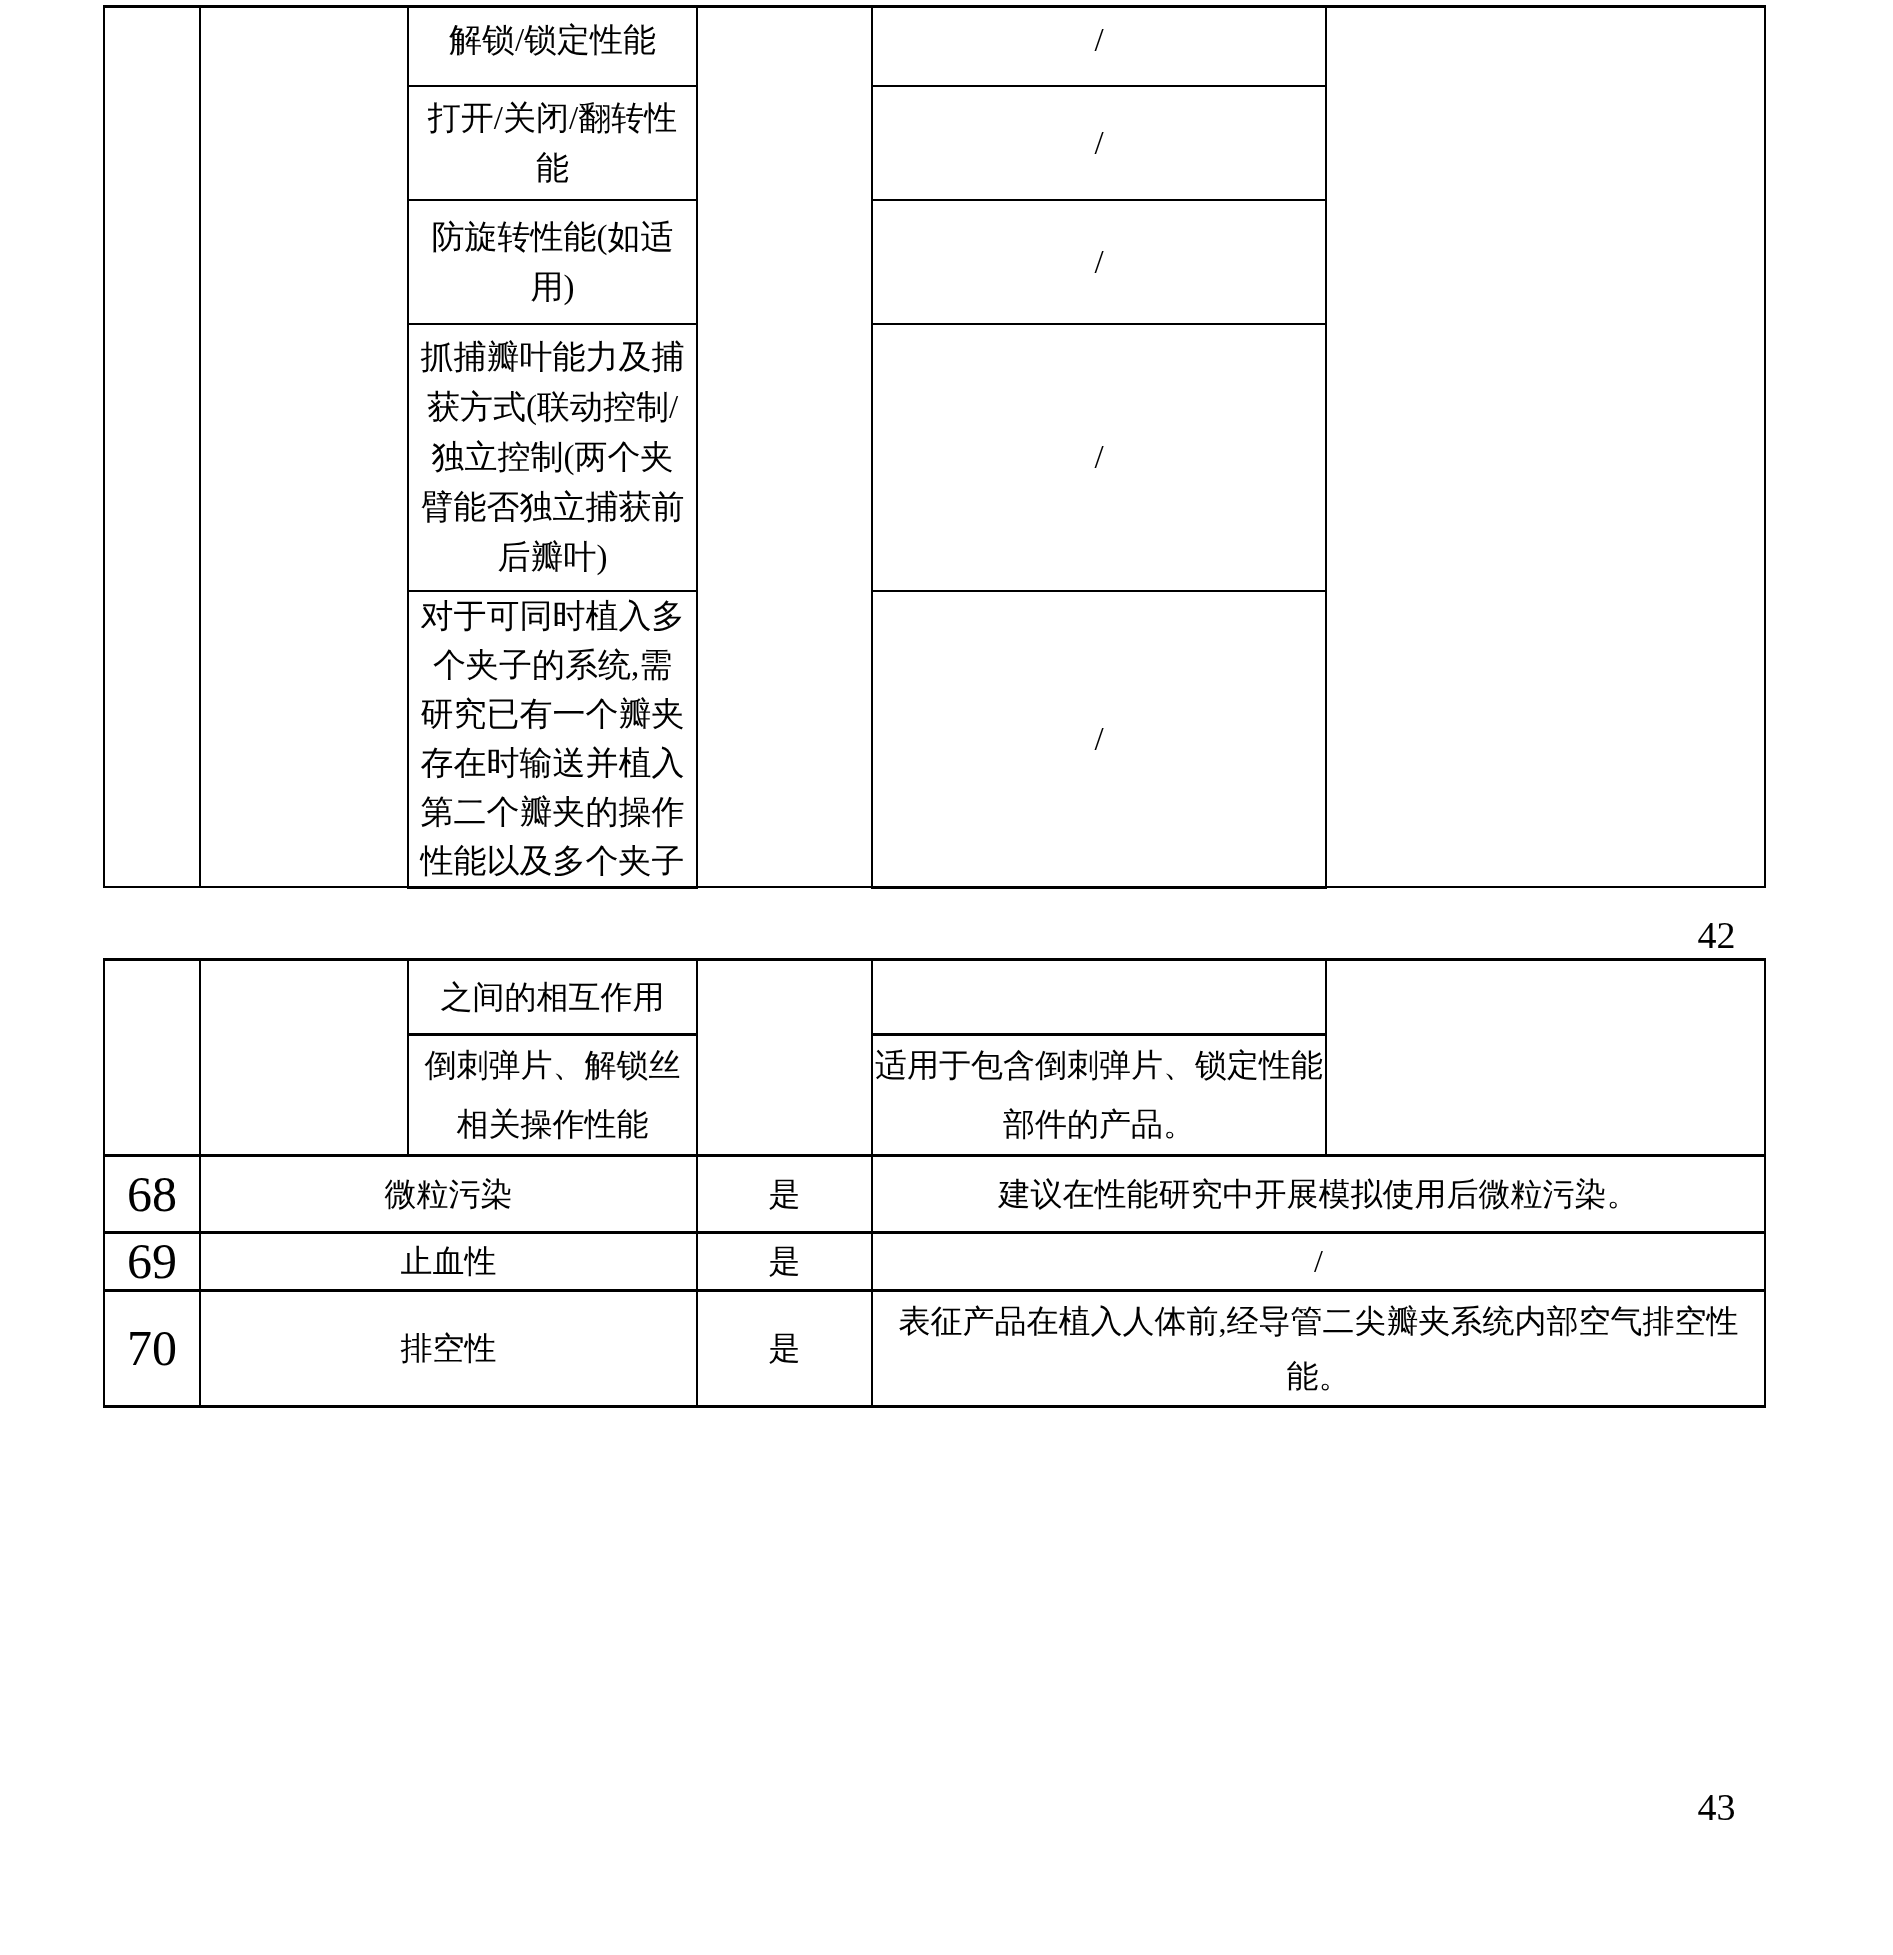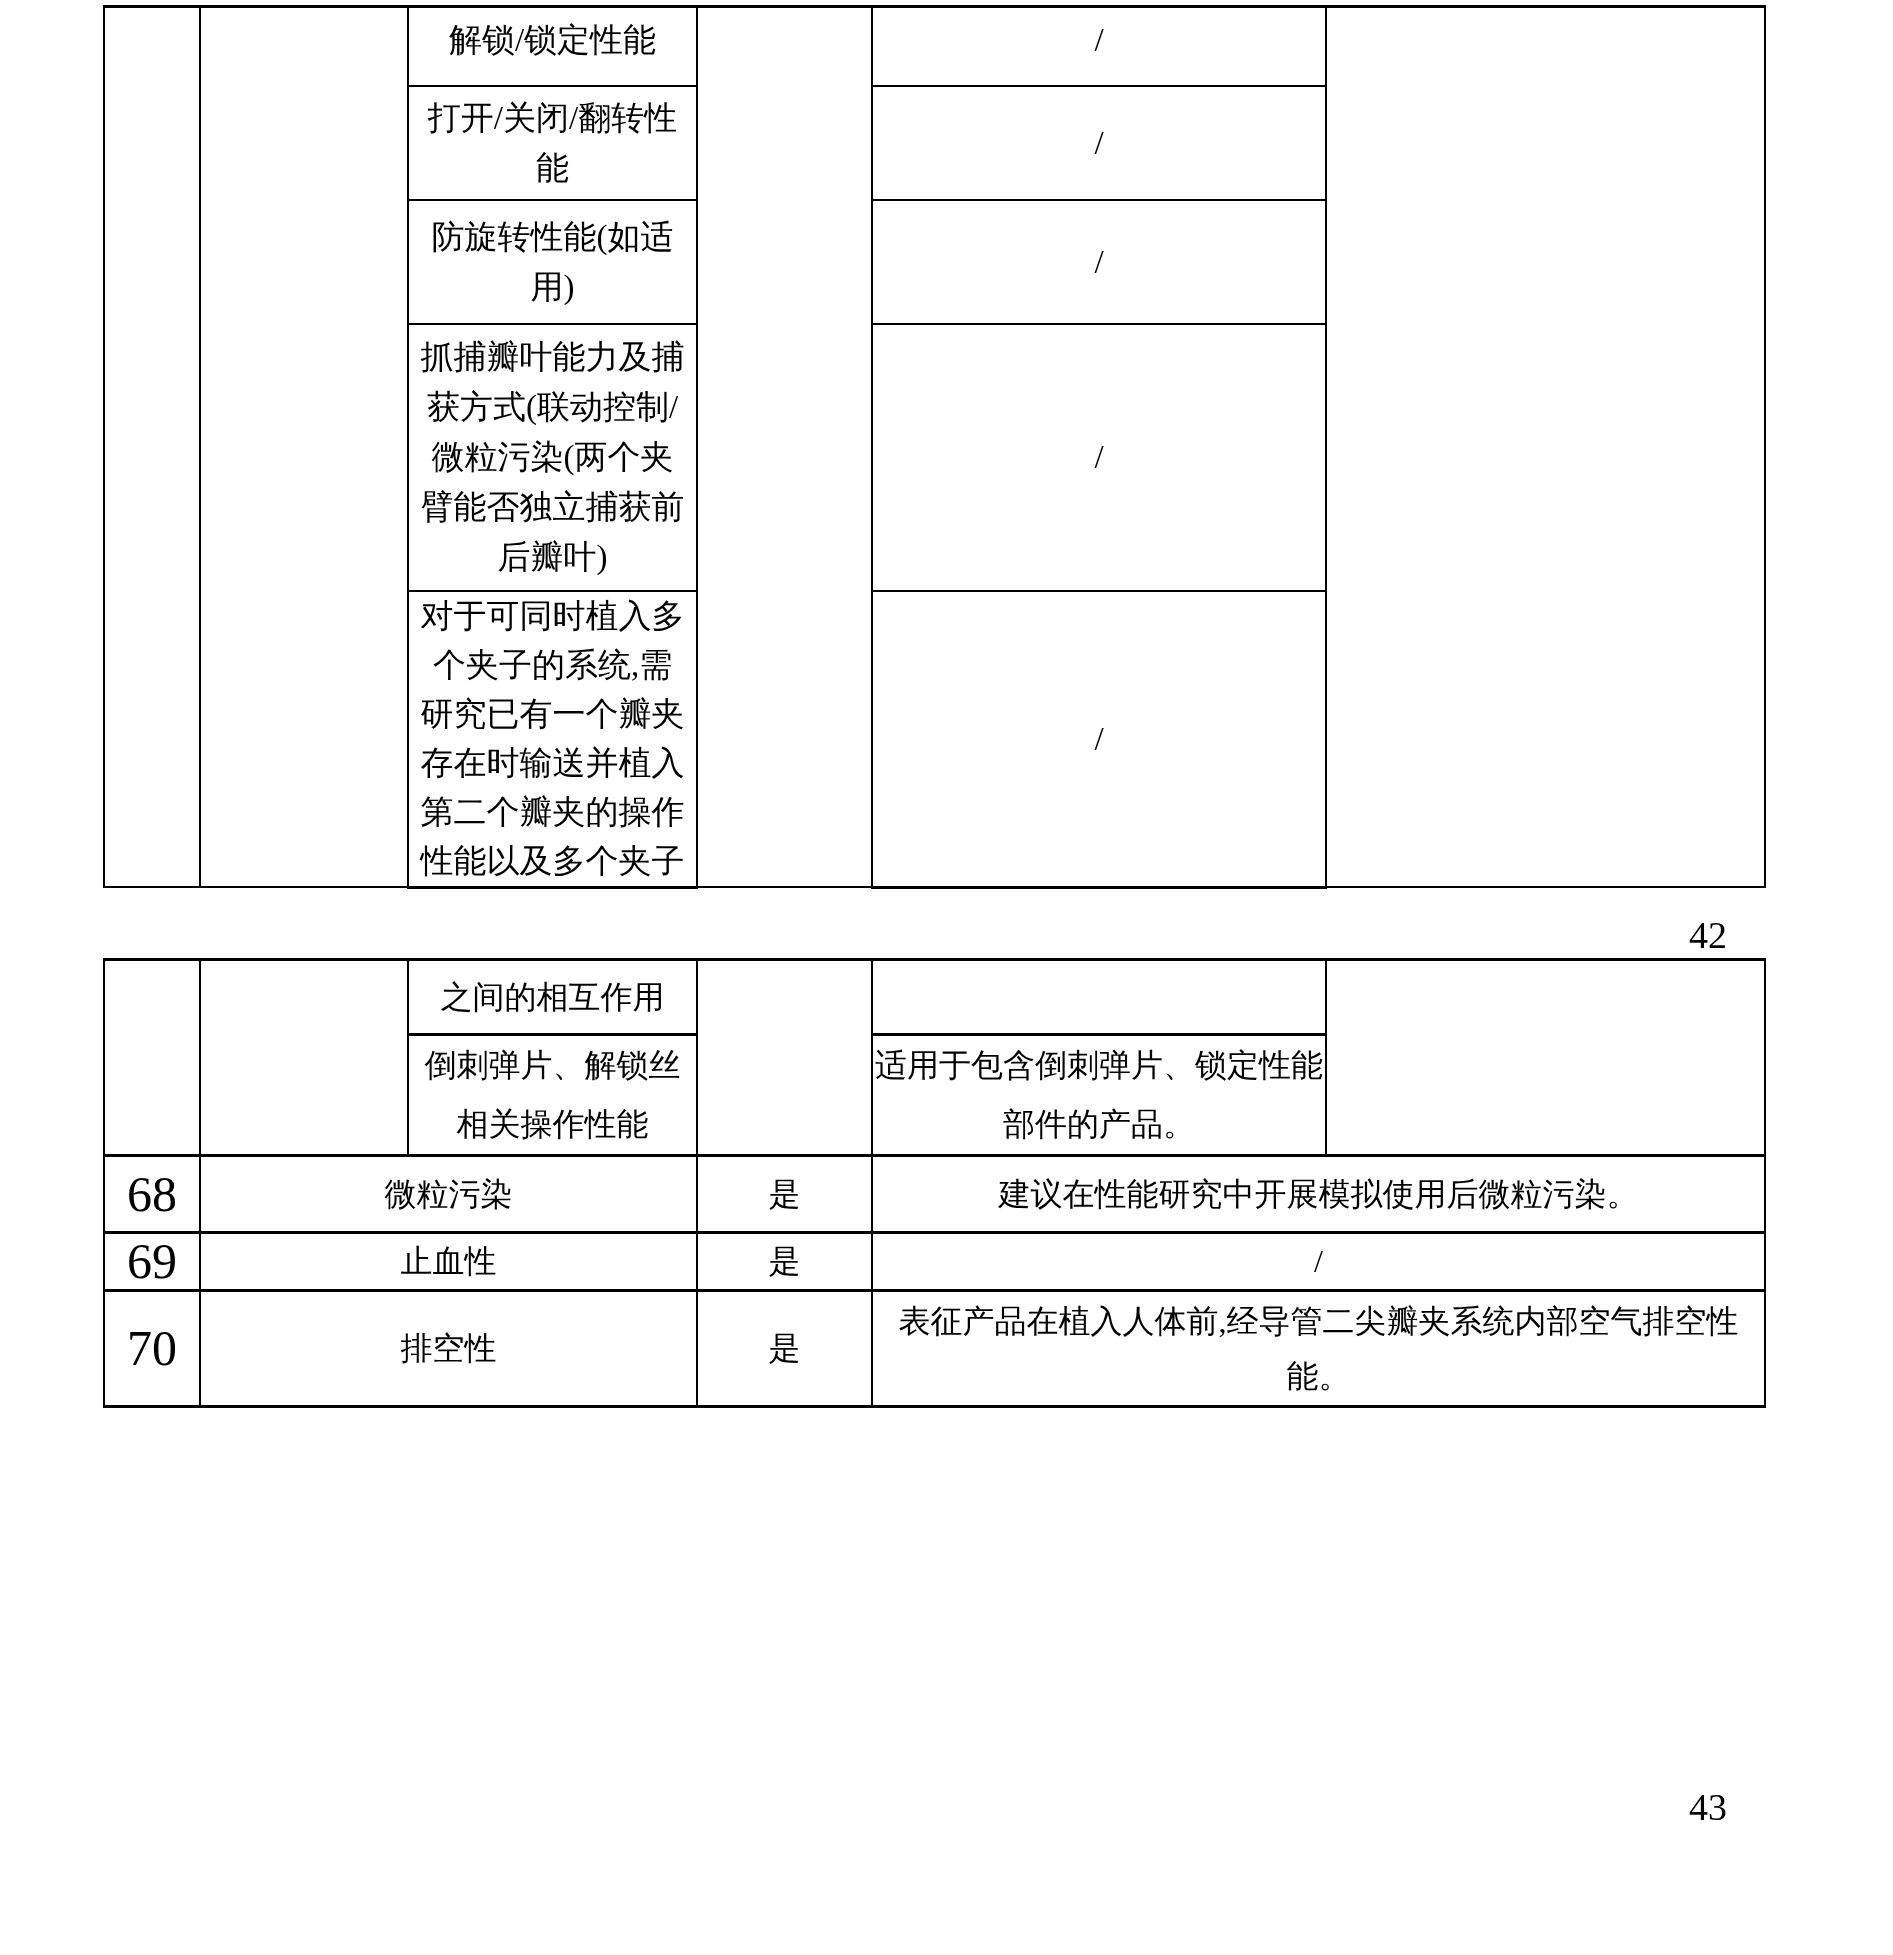--- a/index.html
+++ b/index.html
@@ -39,20 +39,21 @@
   
   #table-43 { top: 958px; width: 1660px; }
   #table-43 td { font-size: 32px; line-height: 55px; border-top-width: 3.8px; border-bottom-width: 3.8px; margin-left: 32px; }
   #table-43 tr.cont td { line-height: 59px; }
   #table-43 td.rowno { font-size: 50px; }
   
   .pagenum {
     position: absolute;
     left: 1689px;
     width: 55px;
+    text-align: center;
     font-size: 38px;
     line-height: 39px;
   }
   #pagenum-42 { top: 916px; }
   #pagenum-43 { top: 1768px; margin-top: 20px; }
 </style>
 </head>
 <body>
 
 <table id="table-42" class="doc-table">
@@ -79,21 +80,21 @@
       <td>/</td>
     </tr>
     <tr style="height:124px">
       <td>防旋转性能(如适
 用)</td>
       <td>/</td>
     </tr>
     <tr style="height:267px">
       <td>抓捕瓣叶能力及捕
 获方式(联动控制/
-微粒污染(两个夹
+独立控制(两个夹
 臂能否独立捕获前
 后瓣叶)</td>
       <td>/</td>
     </tr>
     <tr style="height:296px">
       <td class="lh-tight">对于可同时植入多
 个夹子的系统,需
 研究已有一个瓣夹
 存在时输送并植入
 第二个瓣夹的操作

